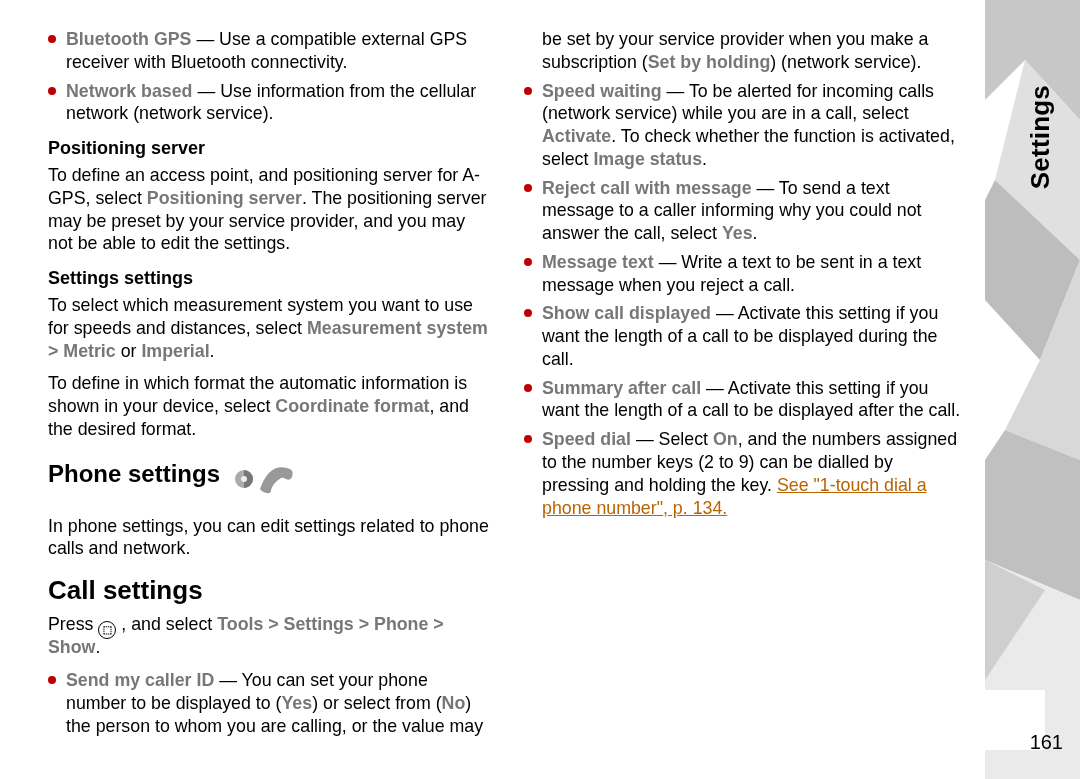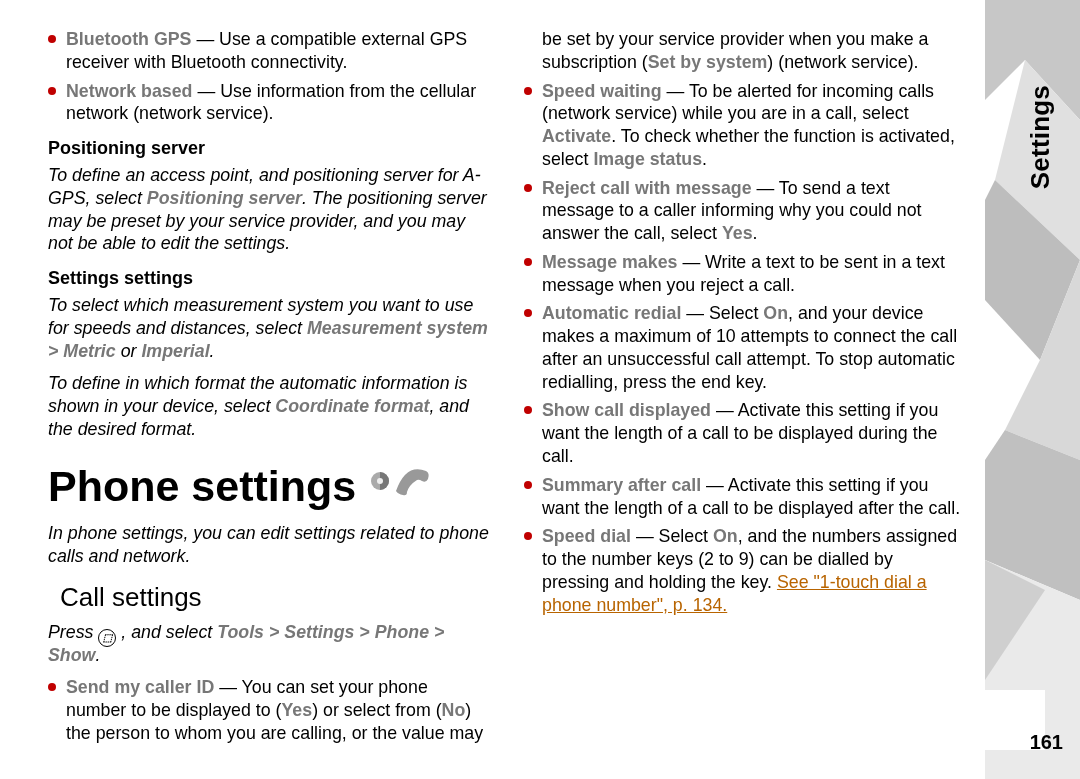--- a/index.html
+++ b/index.html
@@ -50,44 +50,44 @@
     font-size: 26px;
     font-weight: 700;
     color: #000;
     letter-spacing: 0.2px;
   }
   .page-num {
     position: absolute;
     right: 17px;
     bottom: 25px;
     font-size: 20px;
-    font-weight: 700;
+    font-weight: 400;
     color: #000;
   }
   .bold-grey { font-weight: 700; color: #777; }
   h2.section {
-    font-size: 43px;
+    font-size: 24px;
     font-weight: 700;
     margin: 18px 0 8px 0;
     break-inside: avoid;
     display: flex;
-    align-items: flex-end;
+    align-items: flex-start;
     gap: 10px;
   }
   h3.sub {
     font-size: 26px;
-    font-weight: 400;
-    margin: 14px 0 6px 12px;
+    font-weight: 700;
+    margin: 14px 0 6px 0;
   }
   h4.mini {
     font-size: 18px;
     font-weight: 700;
     margin: 12px 0 4px 0;
   }
-  p { margin: 0 0 10px 0; text-align: left; font-style: italic; }
+  p { margin: 0 0 10px 0; text-align: left; }
   ul { list-style: none; margin: 0 0 8px 0; padding: 0; }
   li {
     position: relative;
     padding-left: 18px;
     margin: 0 0 6px 0;
   }
   li::before {
     content: '';
     position: absolute;
     left: 0;
@@ -160,27 +160,26 @@
     <p>In phone settings, you can edit settings related to phone calls and network.</p>
 
     <h3 class="sub">Call settings</h3>
     <p>
       <span>Press </span><span class="home-icon">⬚</span><span> , and select </span><span class="bold-grey">Tools</span><span class="bold-grey"> &gt; </span><span class="bold-grey">Settings</span><span class="bold-grey"> &gt; </span><span class="bold-grey">Phone</span><span class="bold-grey"> &gt; </span><span class="bold-grey">Show</span><span>.</span>
     </p>
 
     <ul id="call-list">
       <li>
         <span class="bold-grey">Send my caller ID </span><span> — You can set your phone number to be displayed to (</span><span class="bold-grey">Yes</span><span>) or select from</span>
-        <span>(</span><span class="bold-grey">No</span><span>) the person to whom you are calling, or the value may be set by your service provider when you make a subscription (</span><span class="bold-grey">Set by system</span><span>) (network service).</span>
+        <span>(</span><span class="bold-grey">No</span><span>) the person to whom you are calling, or the value may be set by your service provider when you make a subscription (</span><span class="bold-grey">Set by holding</span><span>) (network service).</span>
       </li>
 
     <li><span class="bold-grey">Speed waiting </span><span> — To be alerted for incoming calls (network service) while you are in a call, select </span><span class="bold-grey">Activate</span><span>. To check whether the function is activated, select </span><span class="bold-grey">Image status</span><span>.</span></li>
         <li><span class="bold-grey">Reject call with message </span><span> — To send a text message to a caller informing why you could not answer the call, select </span><span class="bold-grey">Yes</span><span>.</span></li>
-        <li><span class="bold-grey">Message makes </span><span> — Write a text to be sent in a text message when you reject a call.</span></li>
-        <li><span class="bold-grey">Automatic redial </span><span> — Select </span><span class="bold-grey">On</span><span>, and your device makes a maximum of 10 attempts to connect the call after an unsuccessful call attempt. To stop automatic redialling, press the end key.</span></li>
+        <li><span class="bold-grey">Message text </span><span> — Write a text to be sent in a text message when you reject a call.</span></li>
         <li><span class="bold-grey">Show call displayed </span><span> — Activate this setting if you want the length of a call to be displayed during the call.</span></li>
         <li><span class="bold-grey">Summary after call </span><span> — Activate this setting if you want the length of a call to be displayed after the call.</span></li>
         <li><span class="bold-grey">Speed dial </span><span> — Select </span><span class="bold-grey">On</span><span>, and the numbers assigned to the number keys (2 to 9) can be dialled by pressing and holding the key. </span><a class="xref" href="#">See "1-touch dial a phone number", p. 134.</a></li>
       </ul>
 
   </div>
 
   <div class="right-margin">
     <svg width="95" height="779" viewBox="0 0 95 779" preserveAspectRatio="none">
       <rect x="0" y="0" width="95" height="779" fill="#fff"></rect>

